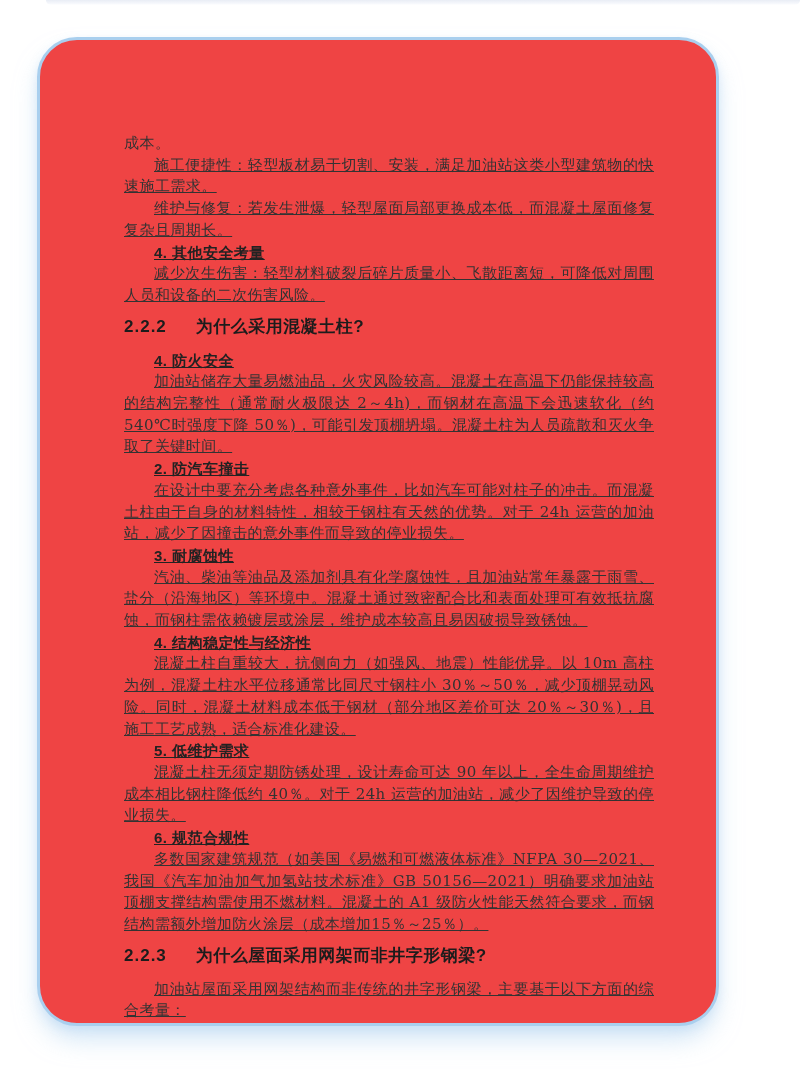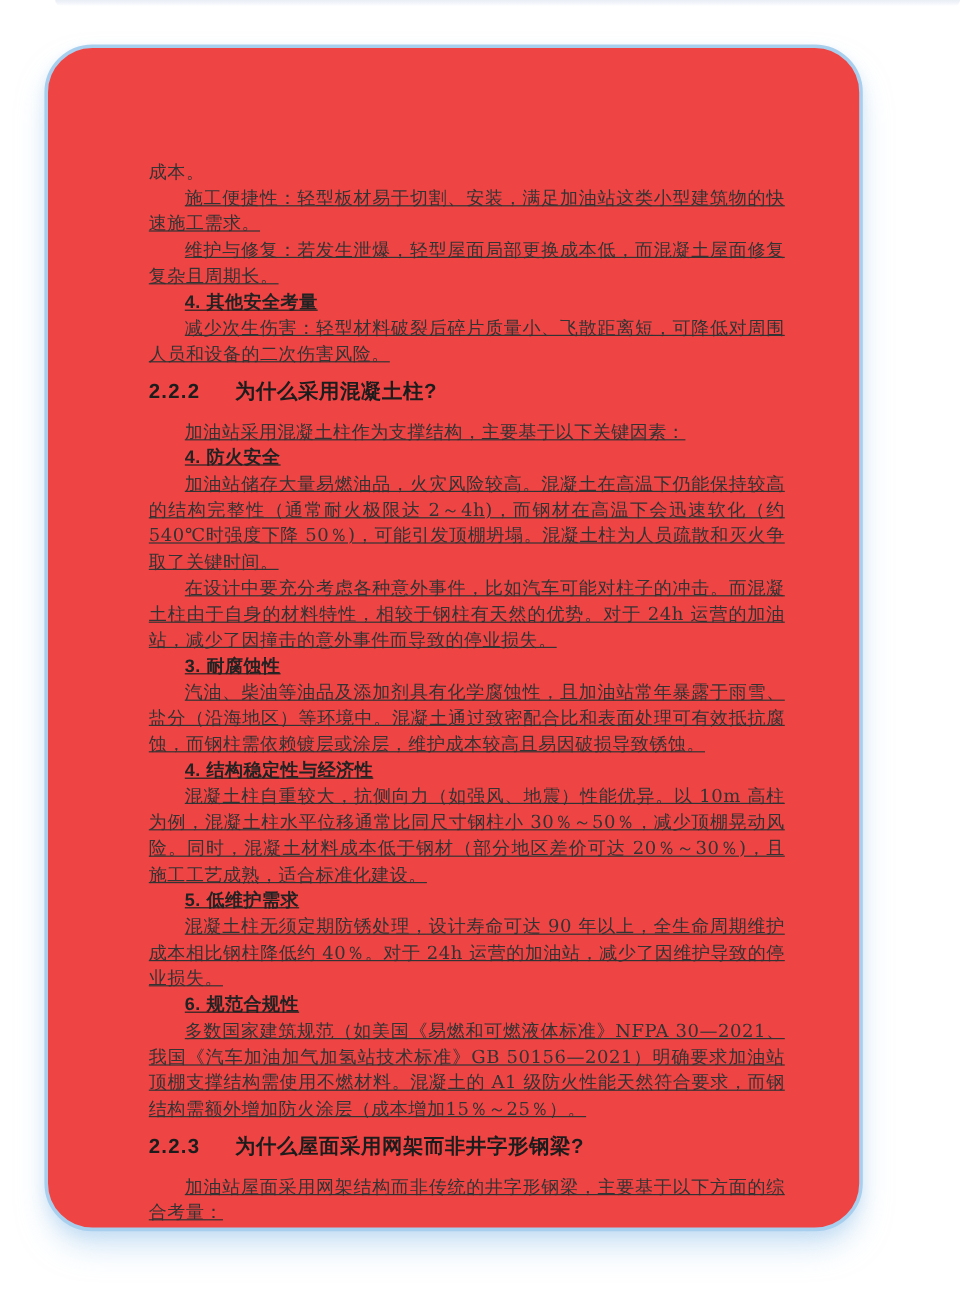--- a/index.html
+++ b/index.html
@@ -72,25 +72,25 @@
   <p class="cont-line">成本。</p>
   <p class="para">施工便捷性：轻型板材易于切割、安装，满足加油站这类小型建筑物的快速施工需求。</p>
   <p class="para">维护与修复：若发生泄爆，轻型屋面局部更换成本低，而混凝土屋面修复复杂且周期长。</p>
   <p class="subhead">4. 其他安全考量</p>
   <p class="para">减少次生伤害：轻型材料破裂后碎片质量小、飞散距离短，可降低对周围人员和设备的二次伤害风险。</p>
 
   <h2 class="section-head">
     <span class="sec-num">2.2.2</span><span>为什么采用混凝土柱?</span>
   </h2>
 
-  <p class="para">加油站采用混凝土柱作为支撑结构，主要基于以下关键因素：</p>
 
   <p class="subhead">4. 防火安全</p>
   <p class="para">加油站储存大量易燃油品，火灾风险较高。混凝土在高温下仍能保持较高的结构完整性（通常耐火极限达 2～4h)，而钢材在高温下会迅速软化（约 540℃时强度下降 50％)，可能引发顶棚坍塌。混凝土柱为人员疏散和灭火争取了关键时间。</p>
 
+  <p class="subhead">2. 防汽车撞击</p>
   <p class="para">在设计中要充分考虑各种意外事件，比如汽车可能对柱子的冲击。而混凝土柱由于自身的材料特性，相较于钢柱有天然的优势。对于 24h 运营的加油站，减少了因撞击的意外事件而导致的停业损失。</p>
 
   <p class="subhead">3. 耐腐蚀性</p>
   <p class="para">汽油、柴油等油品及添加剂具有化学腐蚀性，且加油站常年暴露于雨雪、盐分（沿海地区）等环境中。混凝土通过致密配合比和表面处理可有效抵抗腐蚀，而钢柱需依赖镀层或涂层，维护成本较高且易因破损导致锈蚀。</p>
 
   <p class="subhead">4. 结构稳定性与经济性</p>
   <p class="para">混凝土柱自重较大，抗侧向力（如强风、地震）性能优异。以 10m 高柱为例，混凝土柱水平位移通常比同尺寸钢柱小 30％～50％，减少顶棚晃动风险。同时，混凝土材料成本低于钢材（部分地区差价可达 20％～30％)，且施工工艺成熟，适合标准化建设。</p>
 
   <p class="subhead">5. 低维护需求</p>
   <p class="para">混凝土柱无须定期防锈处理，设计寿命可达 90 年以上，全生命周期维护成本相比钢柱降低约 40％。对于 24h 运营的加油站，减少了因维护导致的停业损失。</p>

